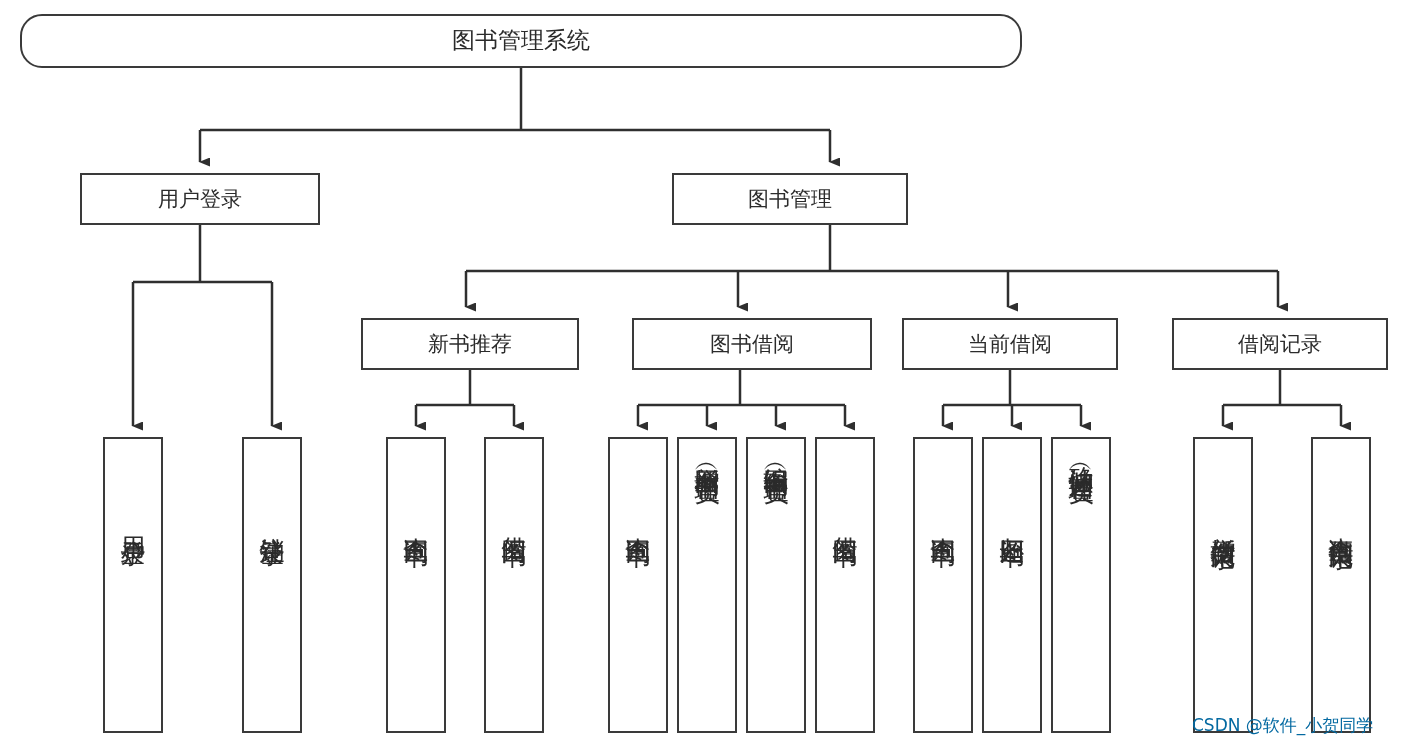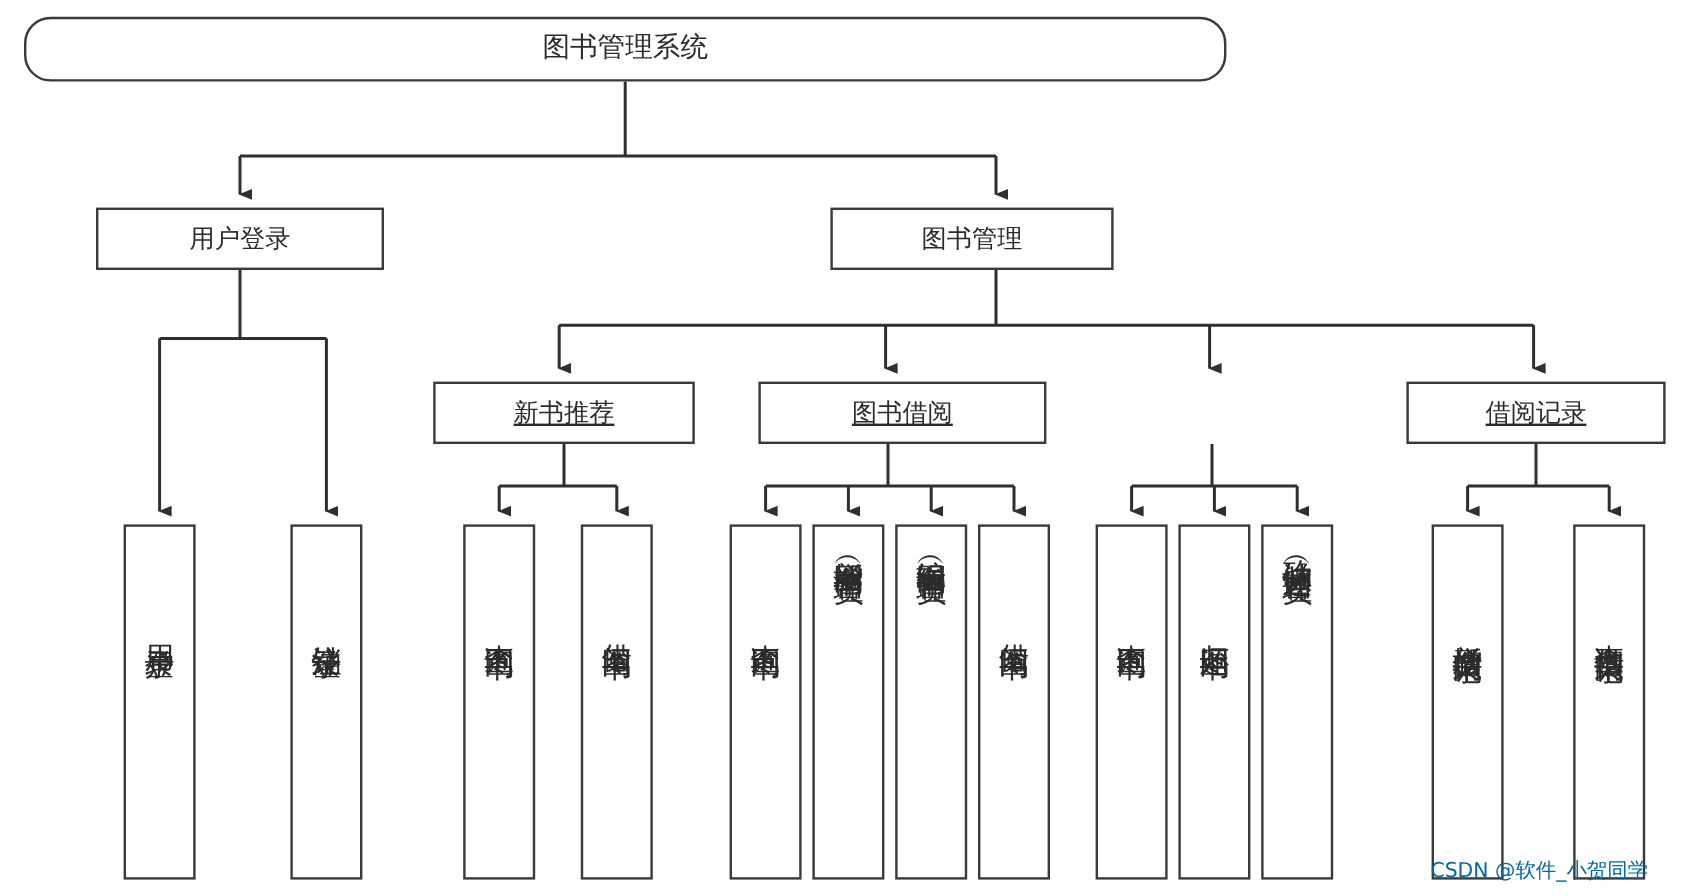--- a/index.html
+++ b/index.html
@@ -41,24 +41,24 @@
     text-align: center;
     white-space: pre;
   }
   
   .node.root { left: 20px; top: 14px; width: 1002px; height: 54px; border-radius: 22px; }
   .node.root .label { font-size: 23px; }
   
   .node.l2 { height: 52px; }
   .node.l2 .label { font-size: 21px; }
   .node.lvl-user  { left: 80px;  top: 173px; width: 240px; }
-  .node.lvl-book  { left: 692px; top: 173px; width: 236px; }
+  .node.lvl-book  { left: 672px; top: 173px; width: 236px; }
   
   .node.l3 { height: 52px; top: 318px; }
-  .node.l3 .label { font-size: 21px; text-decoration: underline; }
+  .node.l3 .label { font-size: 21px; }
   .node.n-new    { left: 361px;  width: 218px; }
   .node.n-borrow { left: 632px;  width: 240px; }
   .node.n-cur    { left: 902px;  width: 216px; }
   .node.n-rec    { left: 1172px; width: 216px; align-items: center; }
   
   .node.leaf {
     top: 437px;
     height: 296px;
     width: 60px;
     align-items: flex-start;
@@ -149,20 +149,23 @@
   <div class="node l2 lvl-book">
     <span class="label">图书管理</span>
   </div>
 
   <div class="node l3 n-new">
     <span class="label">新书推荐</span>
   </div>
   <div class="node l3 n-borrow">
     <span class="label">图书借阅</span>
   </div>
+  <div class="node l3 n-cur">
+    <span class="label">当前借阅</span>
+  </div>
   <div class="node l3 n-rec">
     <span class="label">借阅记录</span>
   </div>
 
   <div class="node leaf mid" style="left:103px">
     <span class="label">用户登录</span>
   </div>
   <div class="node leaf mid" style="left:242px">
     <span class="label">注销登录</span>
   </div>

